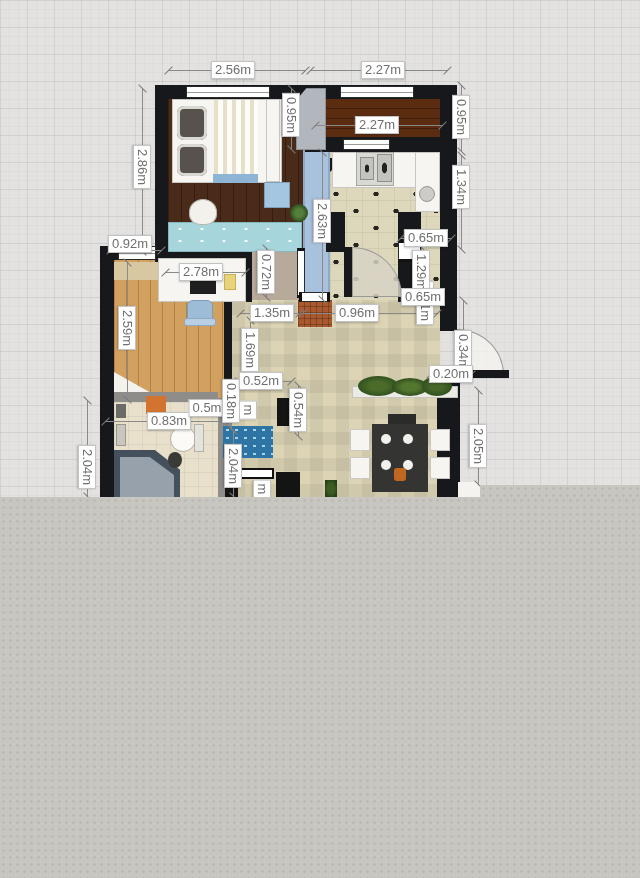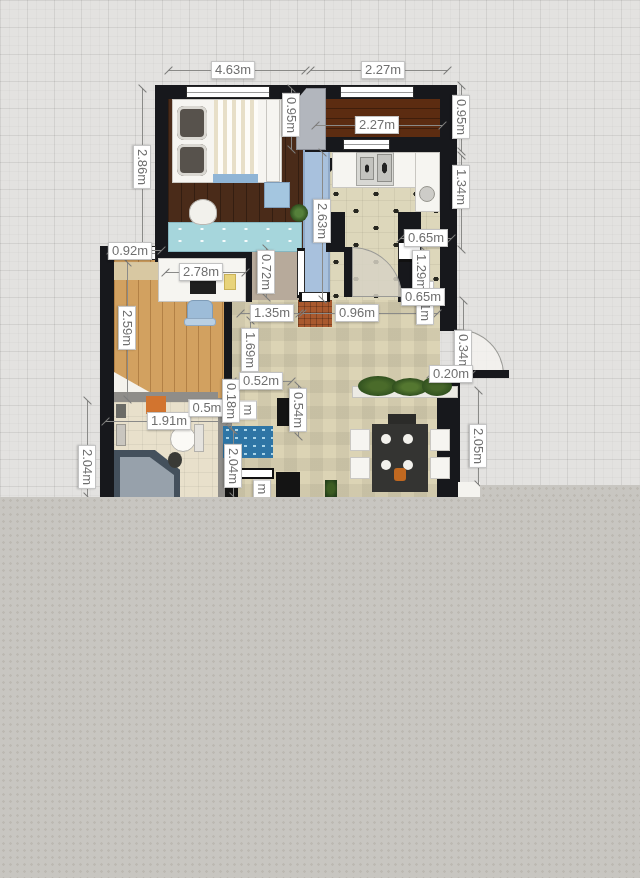--- a/index.html
+++ b/index.html
@@ -189,32 +189,32 @@
       <div class="a dl v" style="left: 266px; top: 248px; height: 50px;"></div>
       <div class="a dl v" style="left: 127px; top: 262px; height: 138px;"></div>
       <div class="a dl v" style="left: 250px; top: 320px; height: 60px;"></div>
       <div class="a dl v" style="left: 231px; top: 385px; height: 45px;"></div>
       <div class="a dl v" style="left: 298px; top: 385px; height: 52px;"></div>
       <div class="a dl v" style="left: 87px; top: 400px; height: 97px;"></div>
       <div class="a dl v" style="left: 233px; top: 430px; height: 67px;"></div>
       <div class="a dl v" style="left: 478px; top: 390px; height: 95px;"></div>
       <div class="a dl v" style="left: 463px; top: 300px; height: 74px;"></div>
       <div class="a dl v" style="left: 421px; top: 247px; height: 51px;"></div>
-      <div class="dlabel" style="left: 233px; top: 70px;">4.63m</div>
+      <div class="dlabel" style="left: 233px; top: 70px;">2.56m</div>
       <div class="dlabel" style="left: 383px; top: 70px;">2.27m</div>
       <div class="dlabel" style="left: 377px; top: 125px;">2.27m</div>
-      <div class="dlabel" style="left: 130px; top: 251px;">0.92m</div>
+      <div class="dlabel" style="left: 130px; top: 244px;">0.92m</div>
       <div class="dlabel" style="left: 426px; top: 238px; z-index: 12;">0.65m</div>
       <div class="dlabel" style="left: 423px; top: 297px; z-index: 12;">0.65m</div>
       <div class="dlabel" style="left: 201px; top: 272px;">2.78m</div>
       <div class="dlabel" style="left: 272px; top: 313px;">1.35m</div>
       <div class="dlabel" style="left: 357px; top: 313px;">0.96m</div>
       <div class="dlabel" style="left: 261px; top: 381px; z-index: 12;">0.52m</div>
       <div class="dlabel" style="left: 207px; top: 408px; z-index: 8;">0.5m</div>
-      <div class="dlabel" style="left: 169px; top: 421px;">1.91m</div>
+      <div class="dlabel" style="left: 169px; top: 421px;">0.83m</div>
       <div class="dlabel" style="left: 451px; top: 374px; z-index: 12;">0.20m</div>
       <div class="dlabel vert" style="left: 291px; top: 115px;">0.95m</div>
       <div class="dlabel vert" style="left: 142px; top: 167px;">2.86m</div>
       <div class="dlabel vert" style="left: 461px; top: 117px;">0.95m</div>
       <div class="dlabel vert" style="left: 461px; top: 187px;">1.34m</div>
       <div class="dlabel vert" style="left: 322px; top: 221px;">2.63m</div>
       <div class="dlabel vert" style="left: 421px; top: 272px; z-index: 9;">1.29m</div>
       <div class="dlabel vert" style="left: 425px; top: 303px; z-index: 8;">0.31m</div>
       <div class="dlabel vert" style="left: 463px; top: 352px; z-index: 9;">0.34m</div>
       <div class="dlabel vert" style="left: 266px; top: 272px;">0.72m</div>

